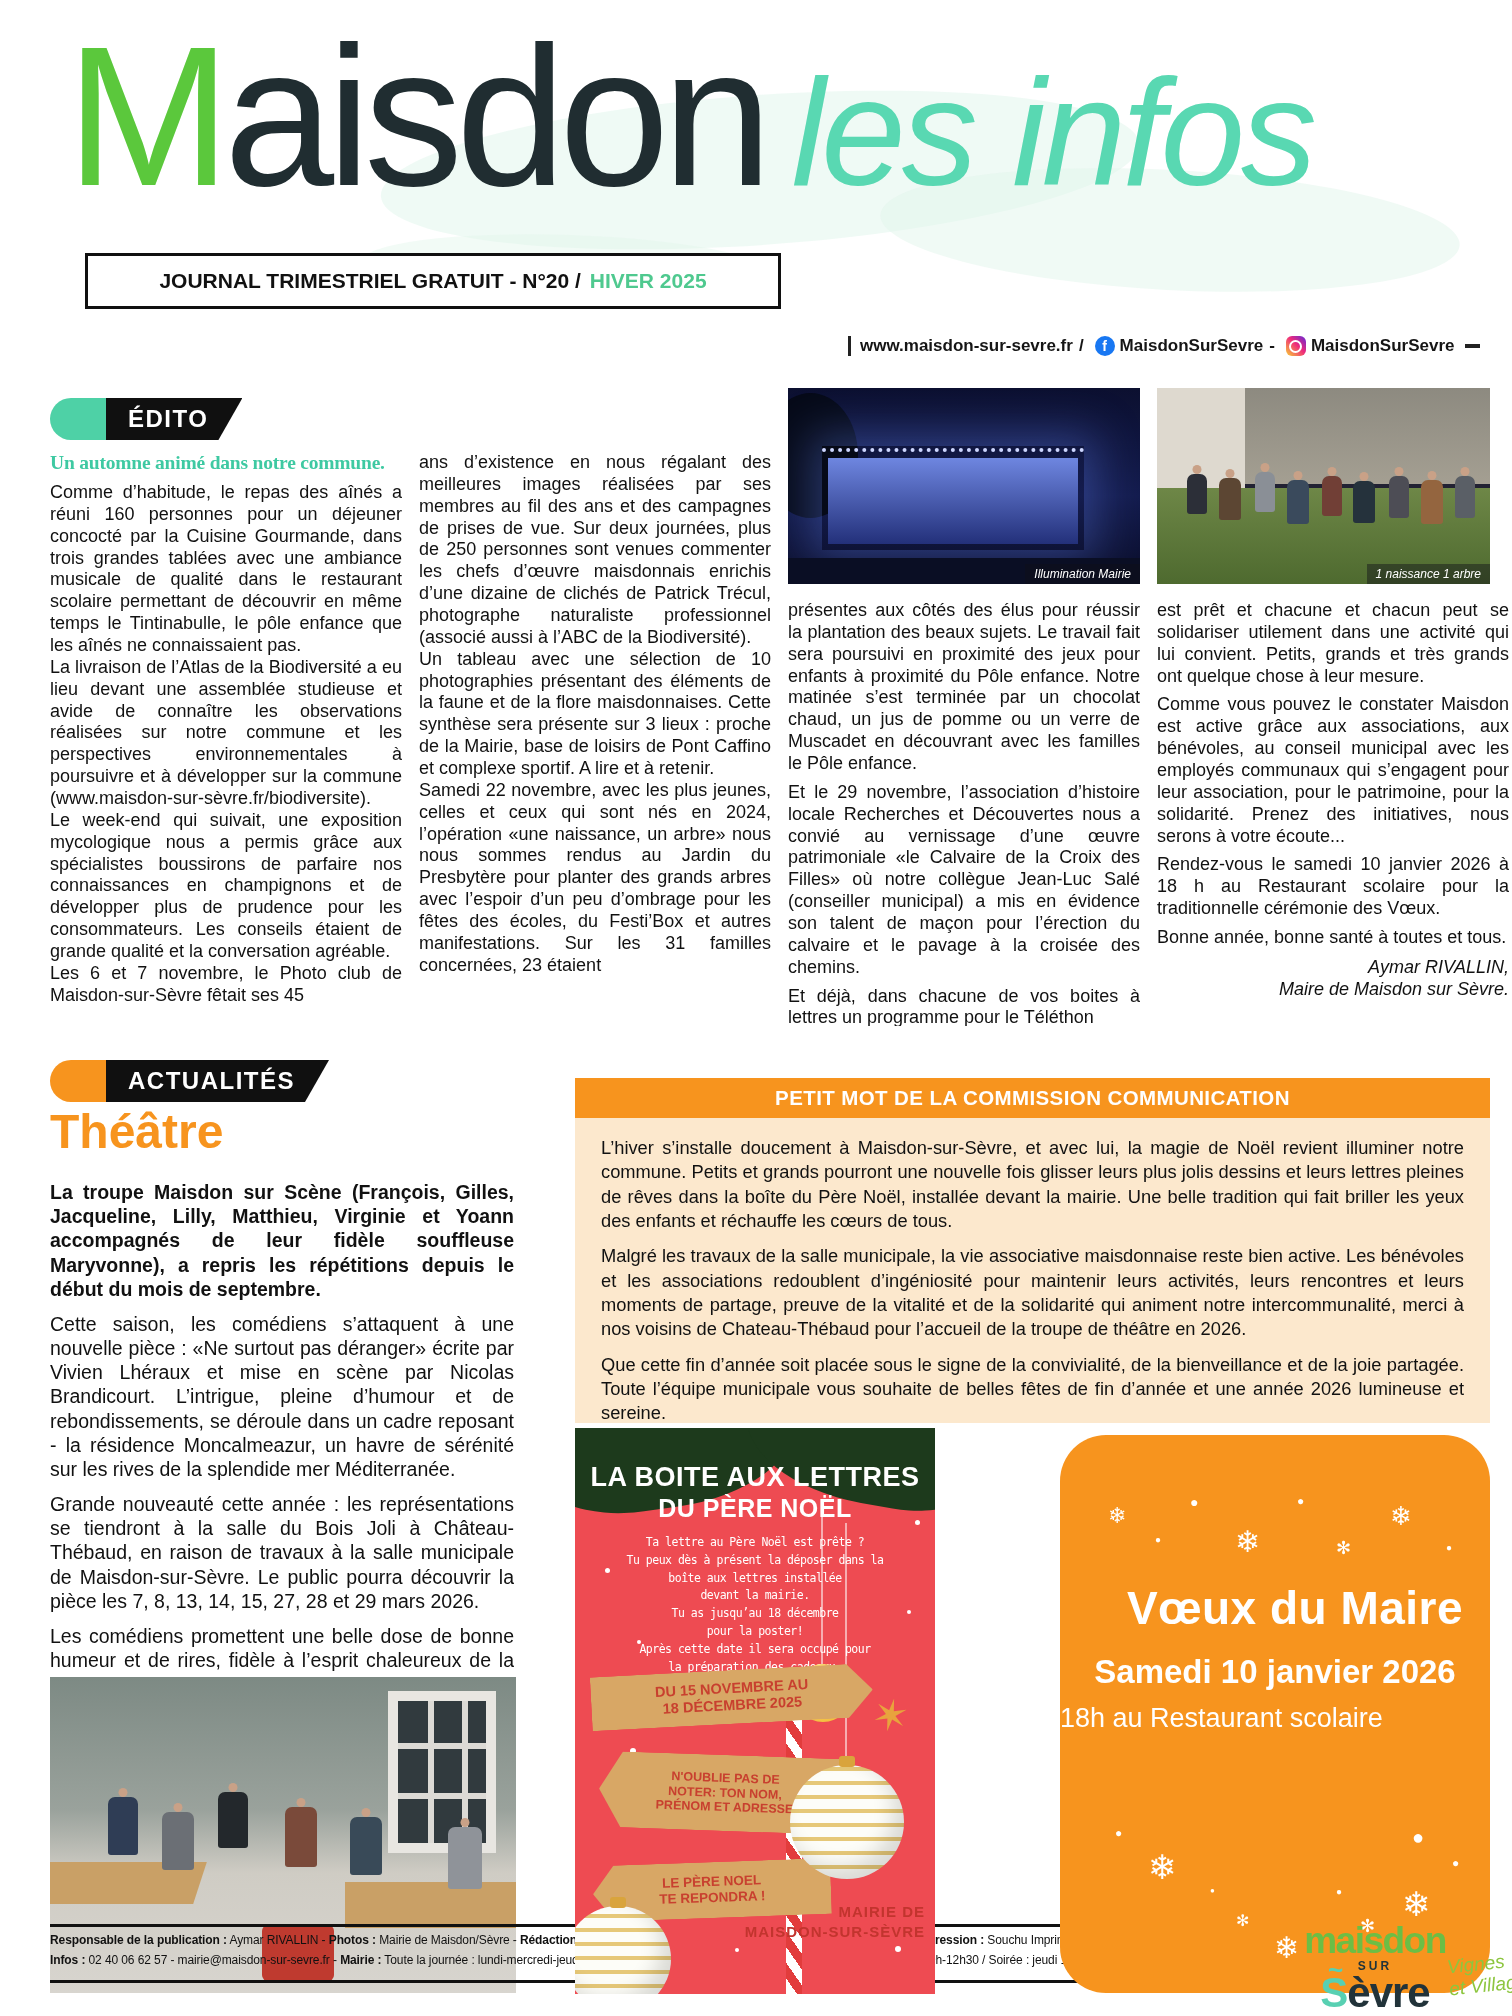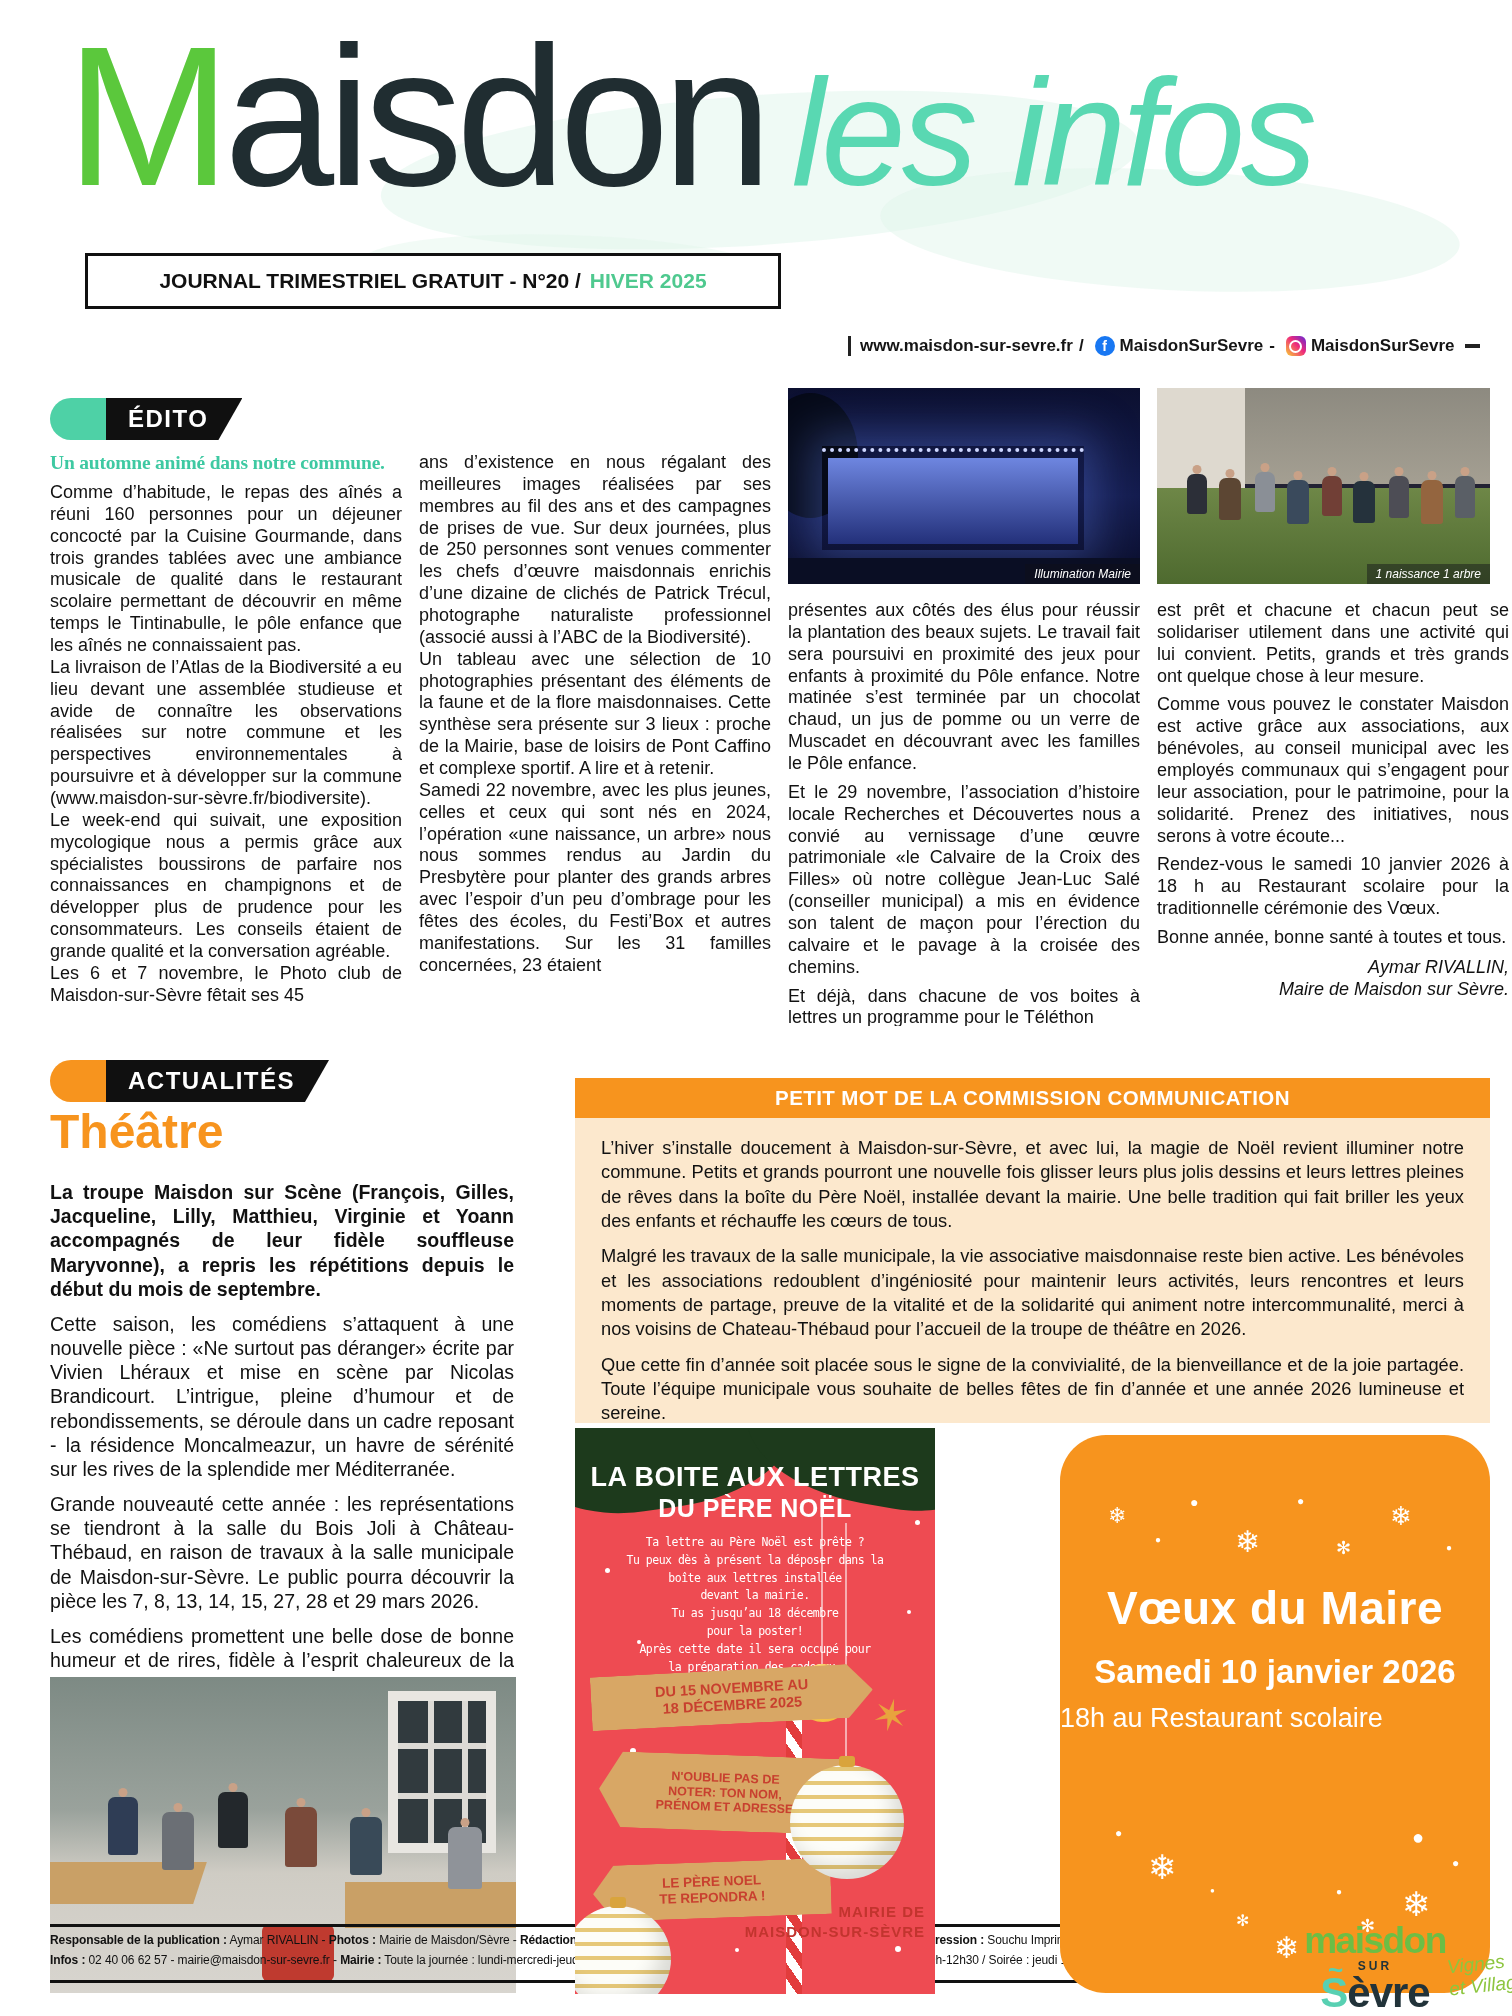--- a/index.html
+++ b/index.html
@@ -116,21 +116,21 @@
           box-shadow:inset -10px -12px 20px rgba(0,0,0,.14);}
   .bauble .cap{position:absolute;left:50%;top:-9px;transform:translateX(-50%);width:16px;height:11px;
                background:#d9a43c;border-radius:3px;}
   .snowdot{position:absolute;border-radius:50%;background:#fff;z-index:1;}
   .mairie{position:absolute;left:92px;top:474px;width:258px;text-align:right;color:#c2342e;
           font-weight:bold;font-size:15px;letter-spacing:1px;line-height:1.3;z-index:3;}
 
   
   .voeux{position:absolute;left:1060px;top:1435px;width:430px;height:558px;background:#f7941e;
          border-radius:46px;overflow:hidden;color:#fff;z-index:2;}
-  .vx-title{position:absolute;top:146px;width:100%;text-align:center;font-size:46px;font-weight:bold;letter-spacing:.5px;}
+  .vx-title{position:absolute;top:146px;width:100%;text-align:center;font-size:46px;font-weight:bold;letter-spacing:.5px;margin-left:20px;}
   .vx-date{position:absolute;top:218px;width:100%;text-align:center;font-size:33px;font-weight:bold;}
   .vx-place{position:absolute;top:268px;width:100%;text-align:left;font-size:27px;}
   .sf{position:absolute;color:#fff;line-height:1;}
 
   
   .frule{position:absolute;left:50px;width:1237px;height:3px;background:#111;}
   .foot-line{position:absolute;left:50px;width:1237px;font-size:12px;white-space:nowrap;overflow:hidden;
              color:#111;letter-spacing:-0.1px;}
   .foot-line b{font-weight:bold;}
 

